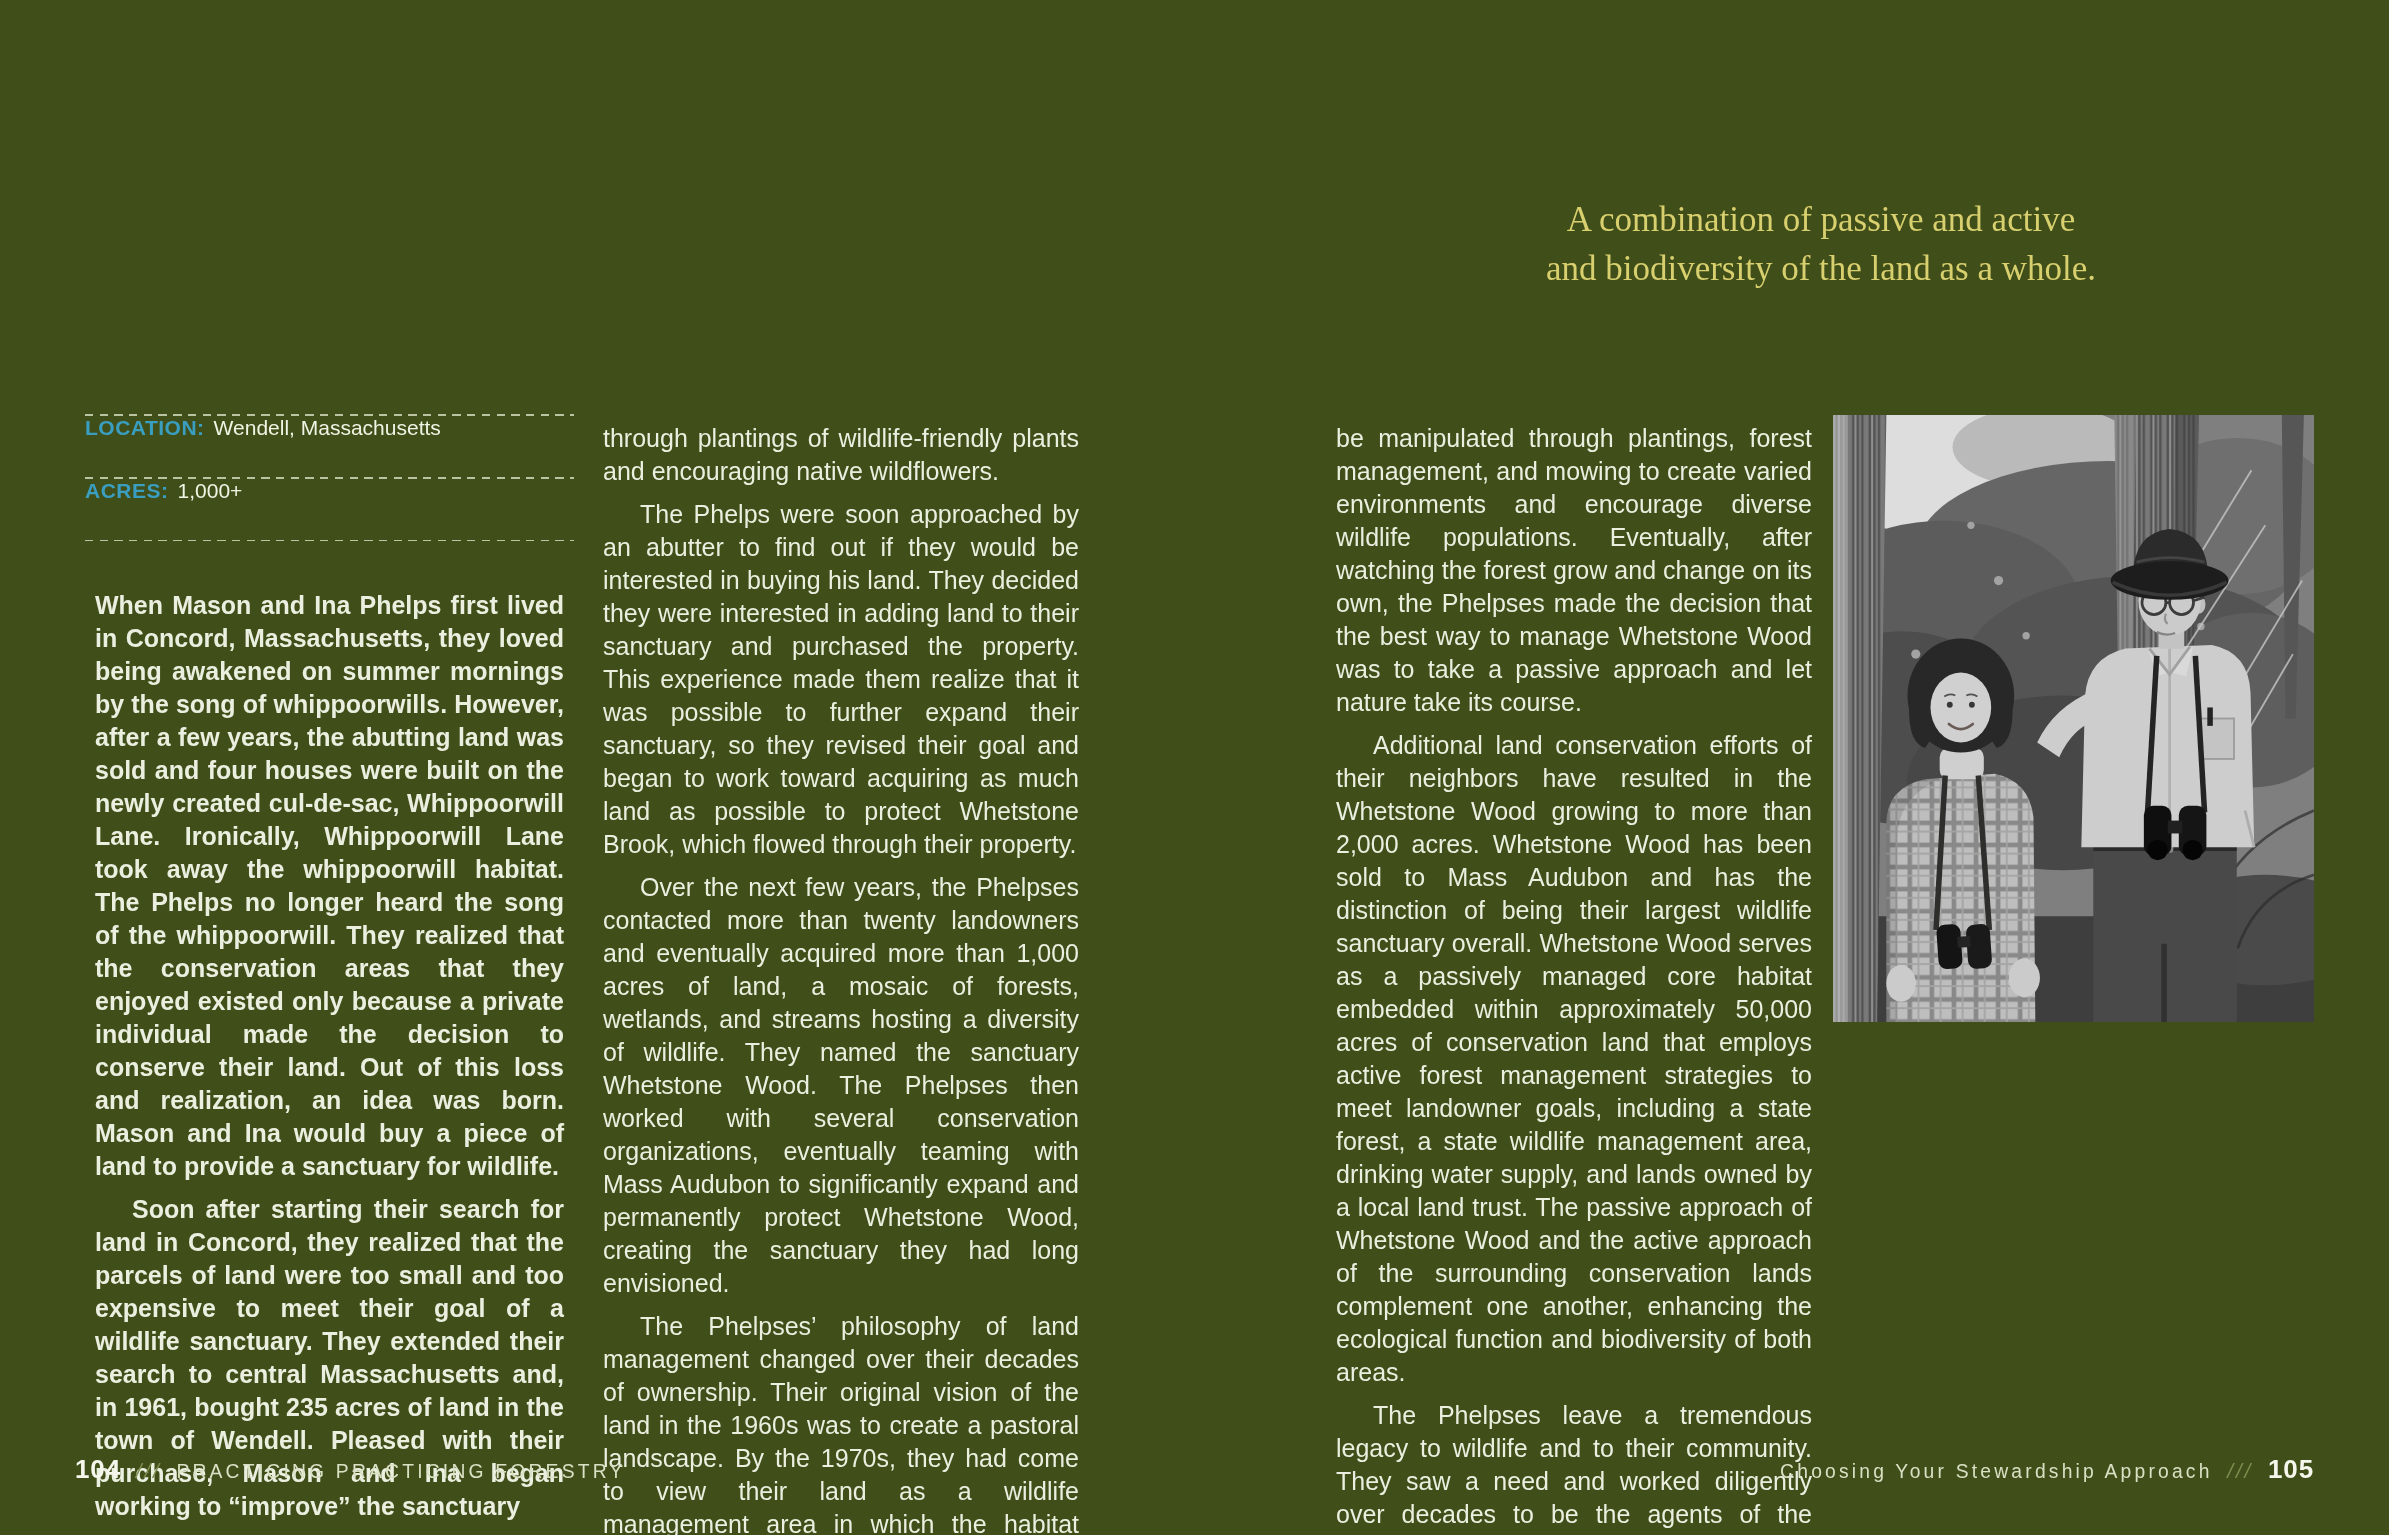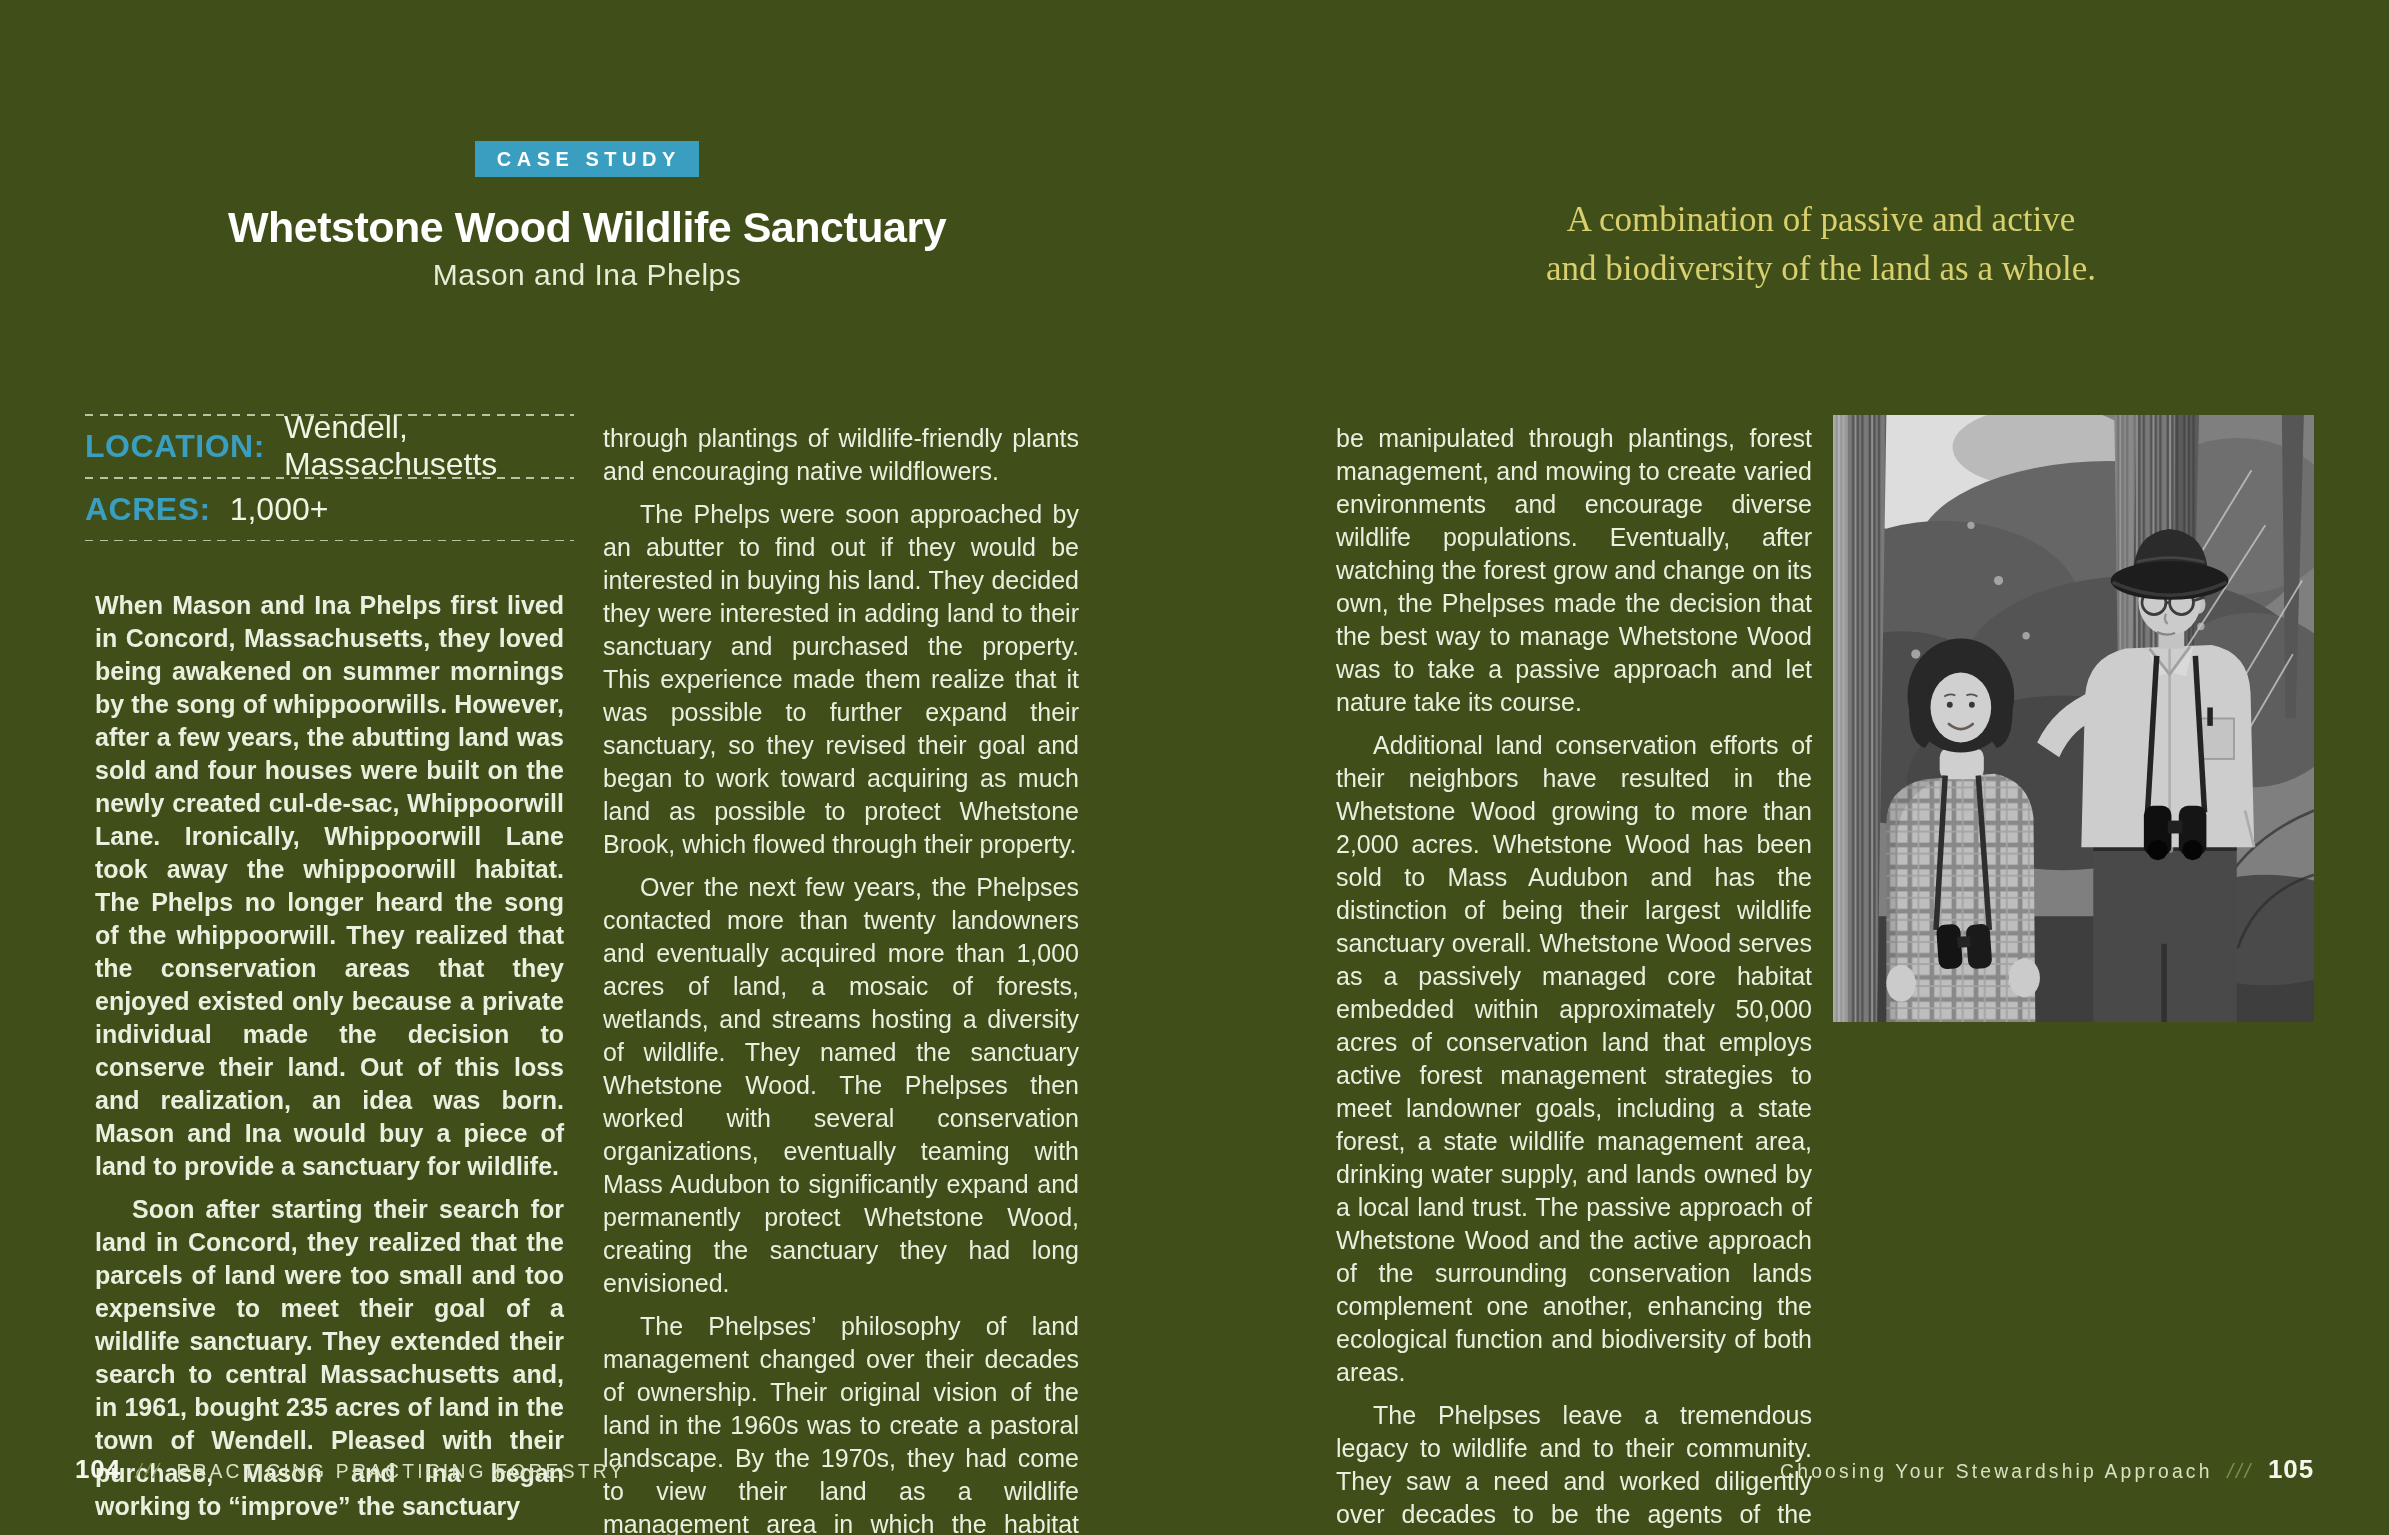--- a/index.html
+++ b/index.html
@@ -65,23 +65,23 @@
   
   .infobox{
     position:absolute;left:85px;top:414px;width:489px;
   }
   .sep{
     height:1.8px;
     background:repeating-linear-gradient(90deg,var(--divider,#D9E0C4) 0 8.3px,transparent 8.3px 14.7px);
     opacity:.8;
   }
   .inforow{
-    display:flex;align-items:center;gap:19px;
+    display:flex;align-items:flex-start;gap:9px;
     height:61px;
-    font-size:32px;
+    font-size:21px;
   }
   .infolabel{
     color:var(--accent-teal,#3A9EC1);
     font-weight:700;
     letter-spacing:0.5px;
   }
   .infoval{color:#F0F4E4;}
 
   
   .col{
@@ -125,25 +125,20 @@
   .foottext{
     font-size:19.3px;letter-spacing:3.2px;
     color:var(--footer-muted,#D9E0C4);
   }
 </style>
 </head>
 <body>
 
 <div class="spread">
 
-  <div class="header">
-    <div class="badge">CASE STUDY</div>
-    <h1 class="title">Whetstone Wood Wildlife Sanctuary</h1>
-    <div class="subtitle">Mason and Ina Phelps</div>
-  </div>
 
   <div class="quote">
       <div>A combination of passive and active</div>
       <div>and biodiversity of the land as a whole.</div>
     </div>
 
   <div class="infobox">
     <div class="sep"></div>
     <div class="inforow">
       <span class="infolabel">LOCATION:</span>

